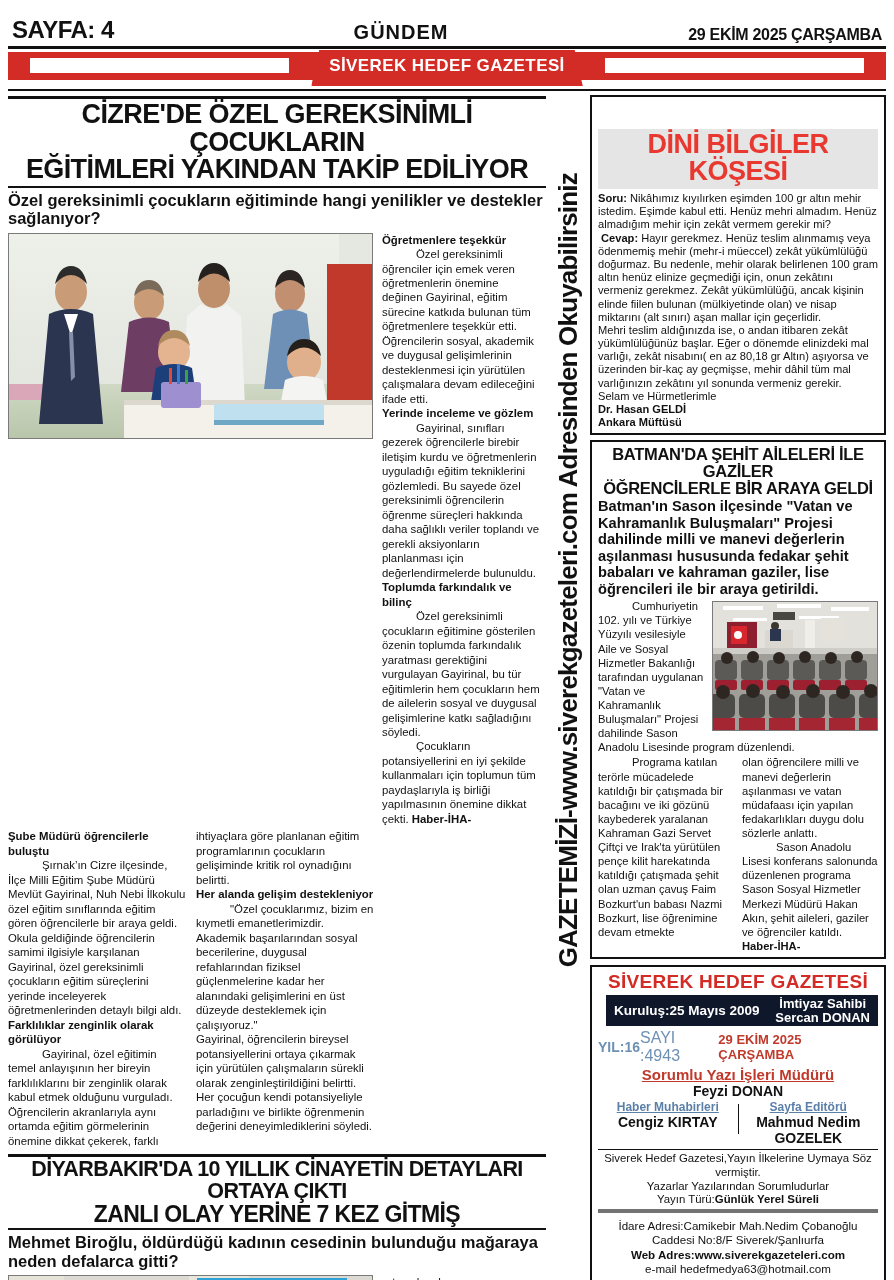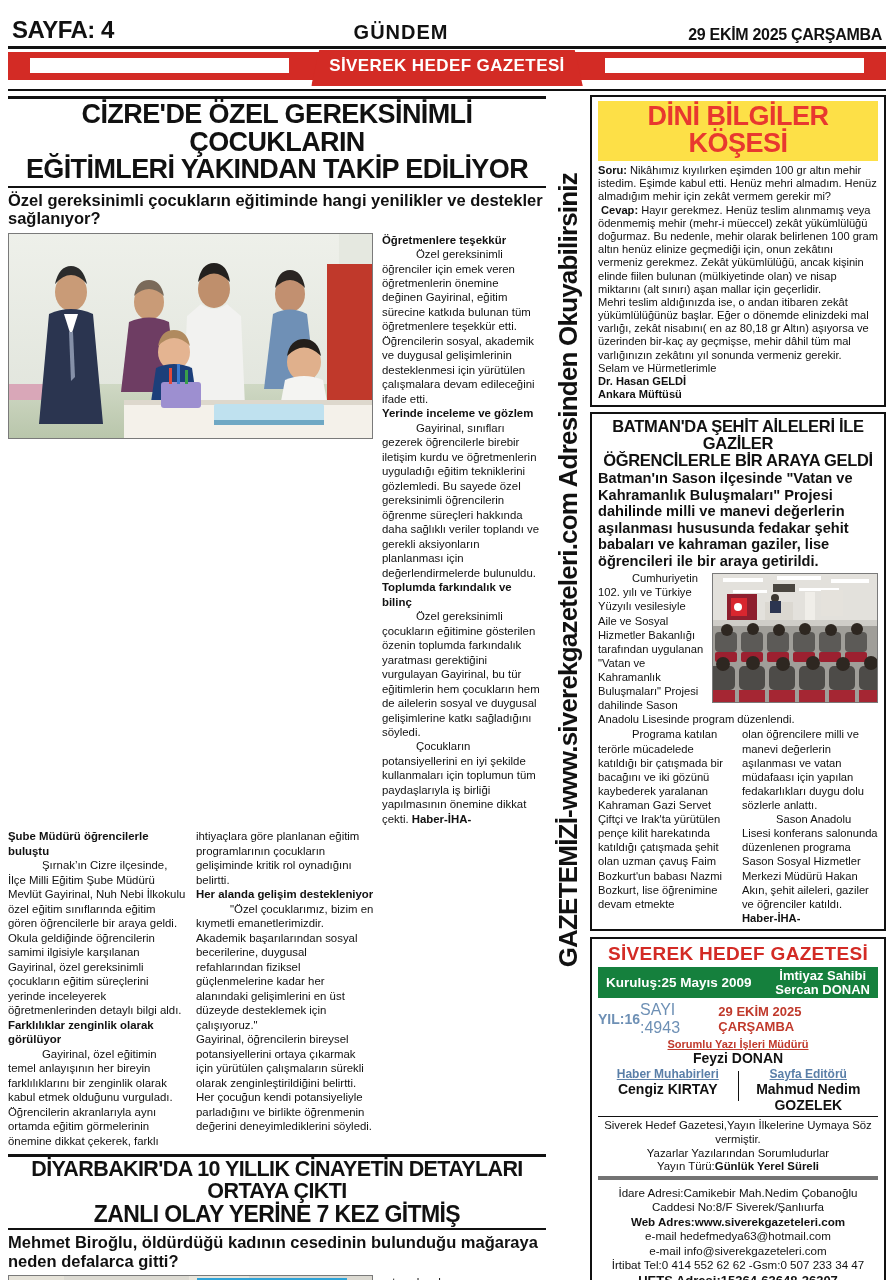--- a/index.html
+++ b/index.html
@@ -55,40 +55,40 @@
     display:flex;align-items:center;justify-content:center;
   }
   .vert span{
     writing-mode:vertical-rl;transform:rotate(180deg);
     font-weight:bold;font-size:26px;letter-spacing:-0.8px;white-space:nowrap;
     font-family:"Liberation Sans",sans-serif;
   }
 
   
   .rbox{border:2px solid #111;padding:4px 6px;box-sizing:border-box;}
-  .dini-title{background:#fde047;color:#e8382f;text-align:center;font-weight:bold;
-    font-size:27px;letter-spacing:-0.5px;padding:2px 0 4px 0;line-height:1;}
+  .dini-title{background:#e5e5e5;color:#e8382f;text-align:center;font-weight:bold;
+    font-size:27px;letter-spacing:-0.5px;padding:2px 0 4px 0;line-height:1;margin-top:28px;}
   .dini-body{font-size:11.1px;line-height:1.19;margin-top:3px;}
   .dini-body b{font-weight:bold;}
 
   .batman-hl{font-weight:bold;font-size:16.5px;text-align:center;line-height:1.03;letter-spacing:-0.3px;}
   .batman-deck{font-size:14.6px;font-weight:bold;line-height:1.13;margin-top:1px;}
   .batman-flow{font-size:11.2px;line-height:1.26;margin-top:2px;}
 
   
   .colophon{border:2px solid #111;padding:4px 6px 5px 6px;box-sizing:border-box;}
   .col-title{color:#d32b25;font-weight:bold;font-size:19px;text-align:center;letter-spacing:.3px;}
-  .black-strip{background:#15803d;color:#fff;display:flex;justify-content:space-between;align-items:center;
-    padding:2px 8px;margin-top:2px;font-weight:bold;font-size:13.5px;}
+  .black-strip{background:#0f172a;color:#fff;display:flex;justify-content:space-between;align-items:center;
+    padding:2px 8px;margin-top:2px;font-weight:bold;font-size:13.5px;margin-left:8px;}
   .black-strip .right{text-align:center;line-height:1.05;font-size:13px;}
   .row2{display:flex;justify-content:space-between;align-items:center;margin-top:3px;}
   .yil{color:#6e90b5;font-weight:bold;font-size:14px;}
   .sayi{color:#6e90b5;font-weight:normal;font-size:16px;}
   .tarih{color:#c0392b;font-weight:bold;font-size:13px;}
-  .syim{color:#c0392b;font-weight:bold;font-size:11px;text-align:center;text-decoration:underline;margin-top:1px;}
+  .syim{color:#c0392b;font-weight:bold;font-size:15px;text-align:center;text-decoration:underline;margin-top:1px;}
   .feyzi{font-weight:bold;font-size:14px;text-align:center;}
   .row3{display:flex;justify-content:space-between;align-items:flex-start;margin-top:1px;}
   .r3col{flex:1;text-align:center;}
   .r3lab{color:#5a7fa8;font-size:12px;font-weight:bold;text-decoration:underline;}
   .r3nam{font-weight:bold;font-size:14px;}
   .r3sep{width:1px;background:#111;height:30px;margin-top:4px;}
   .pledge{border-top:1px solid #111;margin-top:3px;padding-top:2px;text-align:center;font-size:11.4px;line-height:1.2;}
   .addr{border-top:4px solid #737373;margin-top:2px;padding-top:6px;text-align:center;font-size:11.6px;line-height:1.25;}
   .uets{font-weight:bold;font-size:13px;text-align:center;}
   .twocols{display:flex;border-top:1px solid #111;margin-top:2px;padding-top:2px;}

